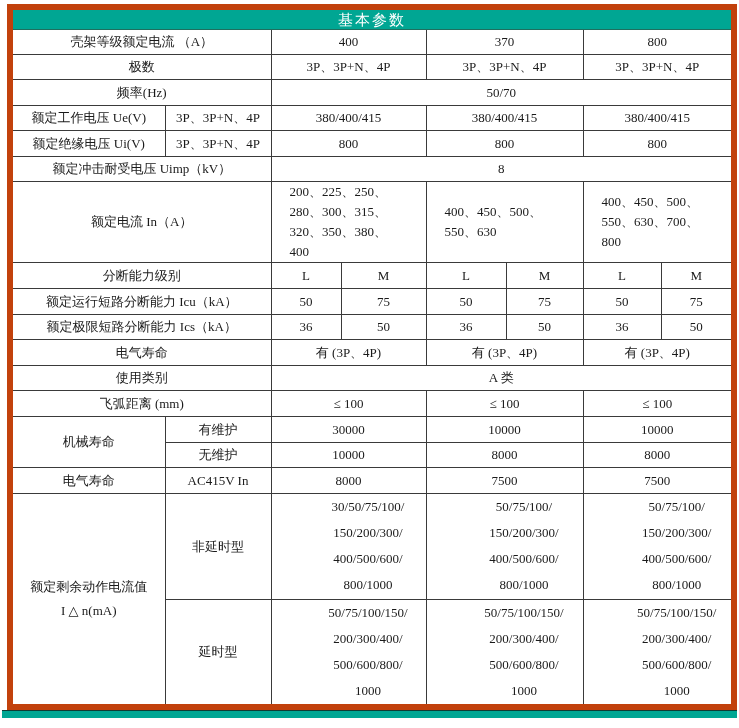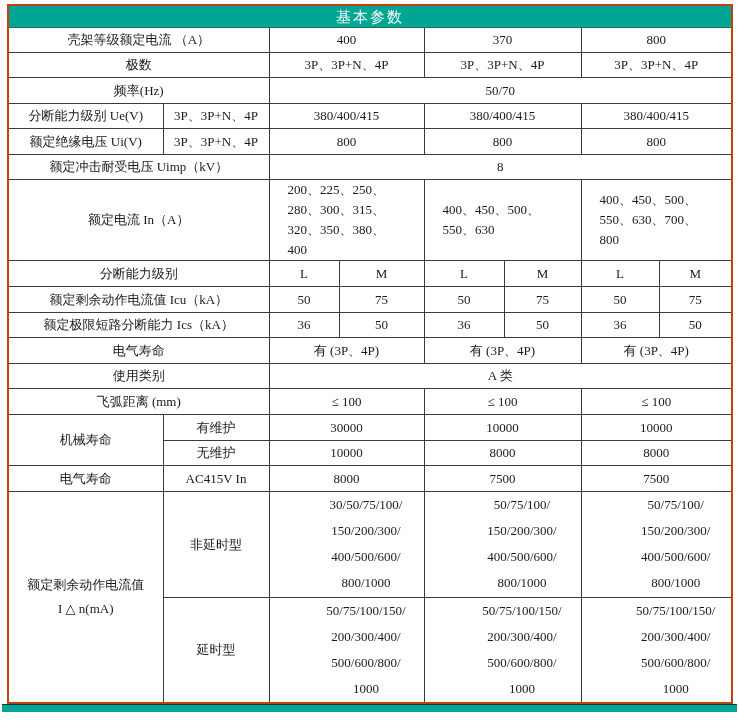--- a/index.html
+++ b/index.html
@@ -4,21 +4,21 @@
 <style>
   html,body{margin:0;padding:0;}
   body{
     width:739px;height:728px;background:#ffffff;
     font-family:"Liberation Serif","DejaVu Serif",serif;
     color:#1a1a1a;overflow:hidden;
   }
   table.spec{
     border-collapse:collapse;table-layout:fixed;
     width:724px;margin:4px 0 0 7px;
-    border:2px solid #c2410c;
+    border:6px solid #c2410c;
   }
   td{
     border:1px solid #3a3a3a;
     text-align:center;vertical-align:middle;
     font-size:13px;line-height:17px;
     padding:0 2px;overflow:hidden;
     background:#ffffff;
   }
   td.title{
     background:#00A693;color:#ffffff;
@@ -71,21 +71,21 @@
     <td colspan="2">3P、3P+N、4P</td>
     <td colspan="2">3P、3P+N、4P</td>
   </tr>
 
   <tr class="h26">
     <td colspan="2">频率(Hz)</td>
     <td colspan="6">50/70</td>
   </tr>
 
   <tr class="h25">
-    <td>分断能力级别 Ue(V)</td>
+    <td>额定工作电压 Ue(V)</td>
     <td>3P、3P+N、4P</td>
     <td colspan="2">380/400/415</td>
     <td colspan="2">380/400/415</td>
     <td colspan="2">380/400/415</td>
   </tr>
 
   <tr class="h26">
     <td>额定绝缘电压 Ui(V)</td>
     <td>3P、3P+N、4P</td>
     <td colspan="2">800</td>
@@ -115,21 +115,21 @@
     <td colspan="2">分断能力级别</td>
     <td>L</td>
     <td>M</td>
     <td>L</td>
     <td>M</td>
     <td>L</td>
     <td>M</td>
   </tr>
 
   <tr class="h26">
-    <td colspan="2">额定剩余动作电流值 Icu（kA）</td>
+    <td colspan="2">额定运行短路分断能力 Icu（kA）</td>
     <td>50</td>
     <td>75</td>
     <td>50</td>
     <td>75</td>
     <td>50</td>
     <td>75</td>
   </tr>
 
   <tr class="h25">
     <td colspan="2">额定极限短路分断能力 Ics（kA）</td>

